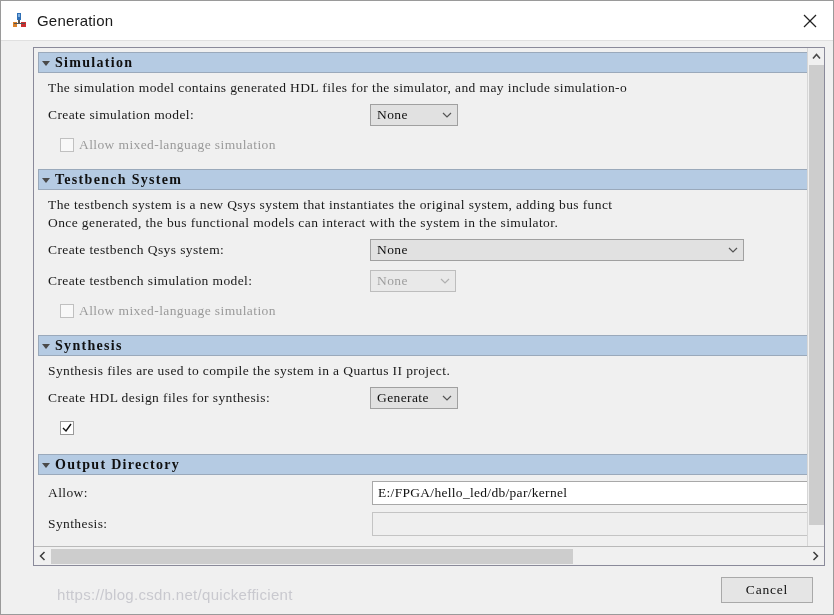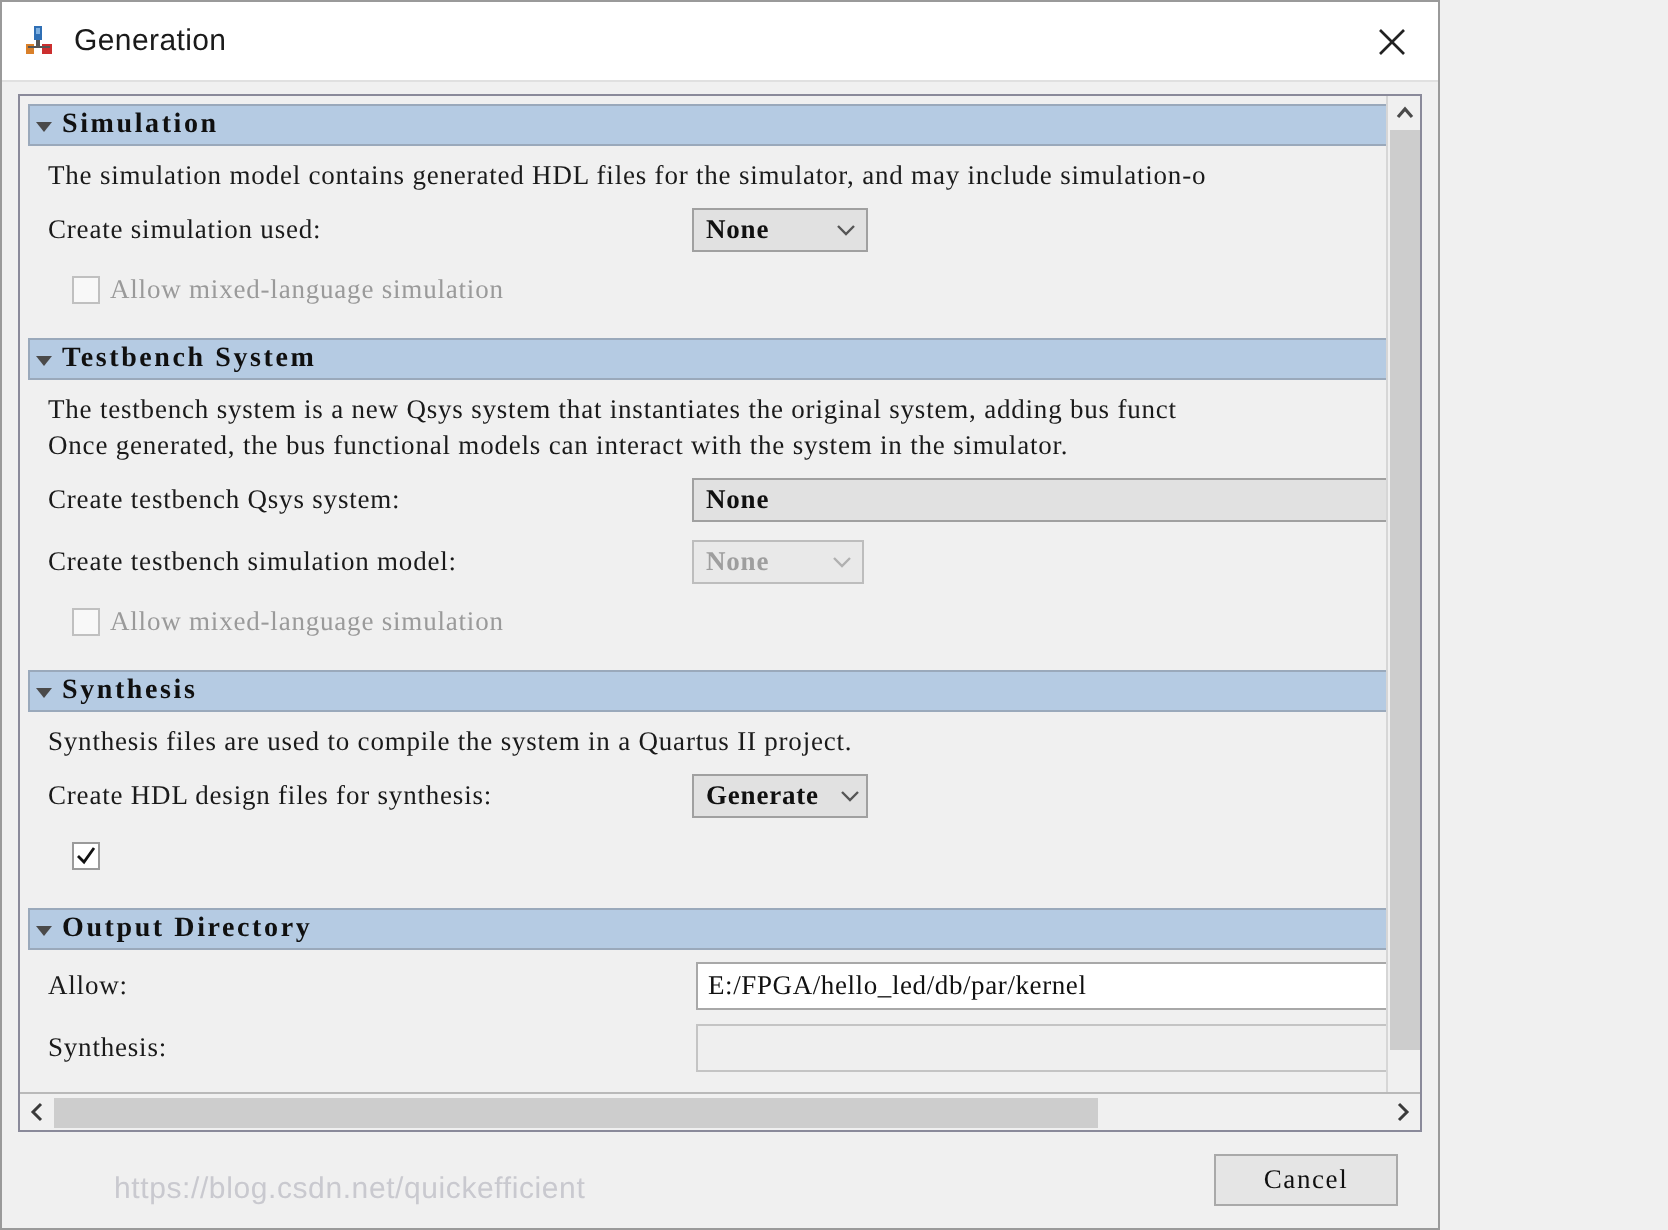--- a/index.html
+++ b/index.html
@@ -5,21 +5,21 @@
   * { box-sizing: border-box; }
   html, body {
     margin: 0; padding: 0;
     width: 834px; height: 615px;
     overflow: hidden;
     background: #f0f0f0;
     font-family: "Liberation Sans", sans-serif;
   }
   #dialog {
     position: relative;
-    width: 720px; height: 615px;
+    width: 834px; height: 615px;
     background: #f0f0f0;
     border: 1px solid #9a9a9a;
     display: flex;
     flex-direction: column;
   }
 
   
   #titlebar {
     height: 40px;
     background: #ffffff;
@@ -59,20 +59,21 @@
     min-height: 0;
   }
   #scroll-outer {
     flex: 1 1 auto;
     border: 1px solid #8a8a9a;
     background: #737373;
     display: flex;
     flex-direction: column;
     min-height: 0;
     position: relative;
+    margin-left: 24px;
   }
   #scroll-body {
     flex: 1 1 auto;
     display: flex;
     min-height: 0;
     overflow: hidden;
   }
   #panel {
     flex: 1 1 auto;
     position: relative;
@@ -144,21 +145,20 @@
     background: #e1e1e1;
     border: 1px solid #a0a0a0;
     display: flex;
     align-items: center;
     justify-content: space-between;
     padding: 0 4px 0 6px;
     cursor: pointer;
     font-family: "Liberation Serif", serif;
     font-size: 13.5px;
     color: #101010;
-    font-weight: bold;
   }
   .combo.disabled {
     color: #9e9e9e;
     background: #e9e9e9;
     border-color: #bdbdbd;
     cursor: default;
   }
   .combo .cv { letter-spacing: .4px; }
   .chev {
     width: 12px; height: 12px;
@@ -324,21 +324,21 @@
       <div id="scroll-body">
         <div id="panel">
           <div id="panel-inner">
 
             <div class="section-header">
               <div class="tri"></div>
               <span class="section-title">Simulation</span>
             </div>
             <div class="desc">The simulation model contains generated HDL files for the simulator, and may include simulation-o</div>
             <div class="row">
-              <span class="label" style="width:322px;">Create simulation used:</span>
+              <span class="label" style="width:322px;">Create simulation model:</span>
               <div class="combo combo-sm">
                 <span class="cv">None</span>
                 <span class="chev">
                   <svg width="12" height="12" viewBox="0 0 12 12">
                     <polyline points="2,4 6,8 10,4" fill="none" stroke="#555" stroke-width="1.2"></polyline>
                   </svg>
                 </span>
               </div>
             </div>
             <div class="cbrow">

